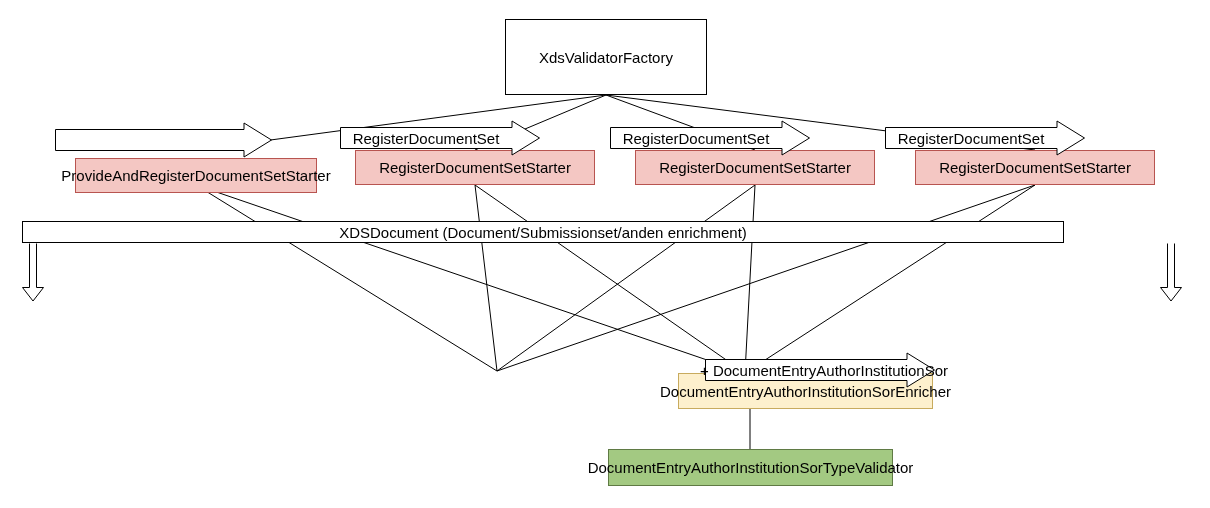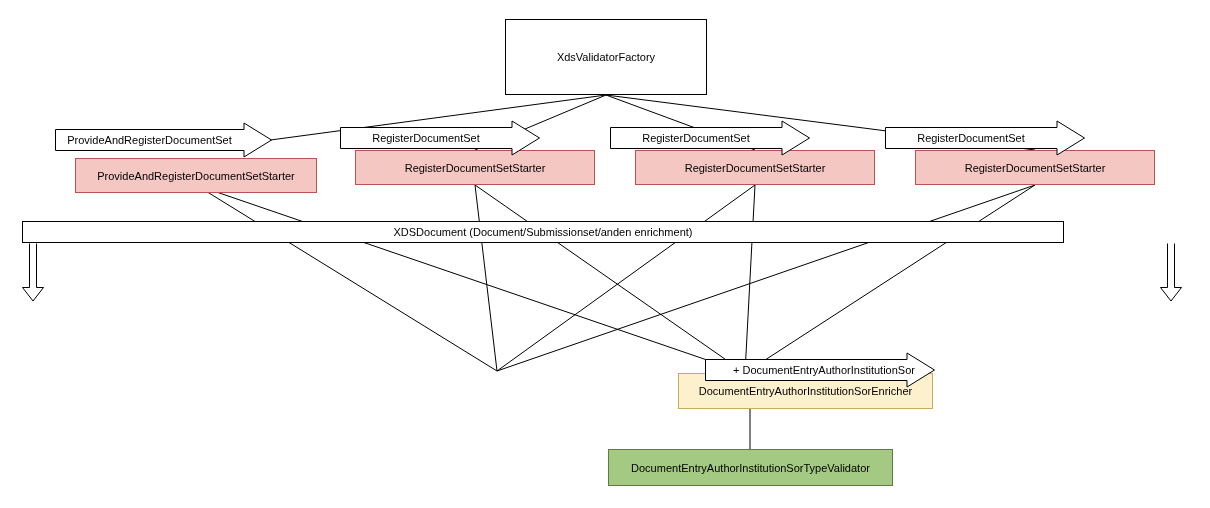--- a/index.html
+++ b/index.html
@@ -2,21 +2,21 @@
 <html><head>
 <meta charset="utf-8">
 <style>
   html, body { margin: 0; padding: 0; background: #ffffff; }
   .canvas {
     position: relative;
     width: 1210px;
     height: 508px;
     background: #ffffff;
     font-family: "Liberation Sans", sans-serif;
-    font-size: 11px;
+    font-size: 15px;
     color: #000000;
     overflow: hidden;
   }
   svg.lines {
     position: absolute;
     left: 0; top: 0;
     z-index: 1;
   }
   .node {
     position: absolute;
@@ -79,21 +79,20 @@
   </svg>
 
   <div class="node" style="left:505px; top:19px; width:202px; height:76px;">
     <span>XdsValidatorFactory</span>
   </div>
 
   <div class="banner" style="left:55px; top:122px; width:217px; height:36px;">
     <svg width="217" height="36">
       <polygon points="0.5,7.5 189,7.5 189,1 216.5,18 189,35 189,28.5 0.5,28.5" fill="#ffffff" stroke="#000000"></polygon>
     </svg>
-    <span class="label" style="right:28px;">ProvideAndRegisterDocumentSet</span>
   </div>
 
   <div class="banner" style="left:340px; top:120px; width:200px; height:36px;">
     <svg width="200" height="36">
       <polygon points="0.5,7.5 172,7.5 172,1 199.5,18 172,35 172,28.5 0.5,28.5" fill="#ffffff" stroke="#000000"></polygon>
     </svg>
     <span class="label" style="right:28px;">RegisterDocumentSet</span>
   </div>
 
   <div class="banner" style="left:610px; top:120px; width:200px; height:36px;">

